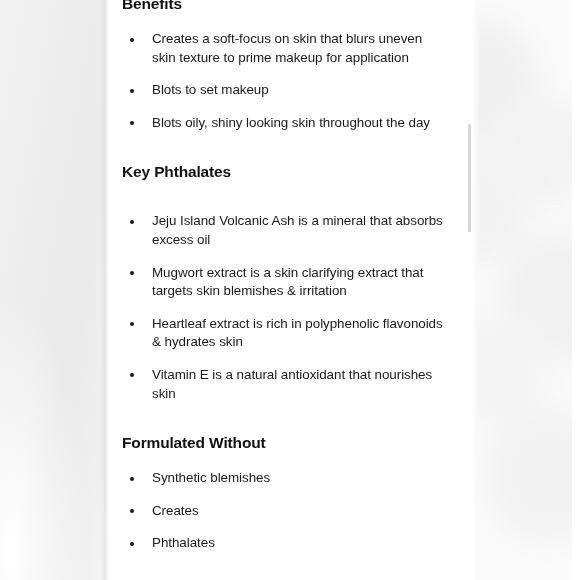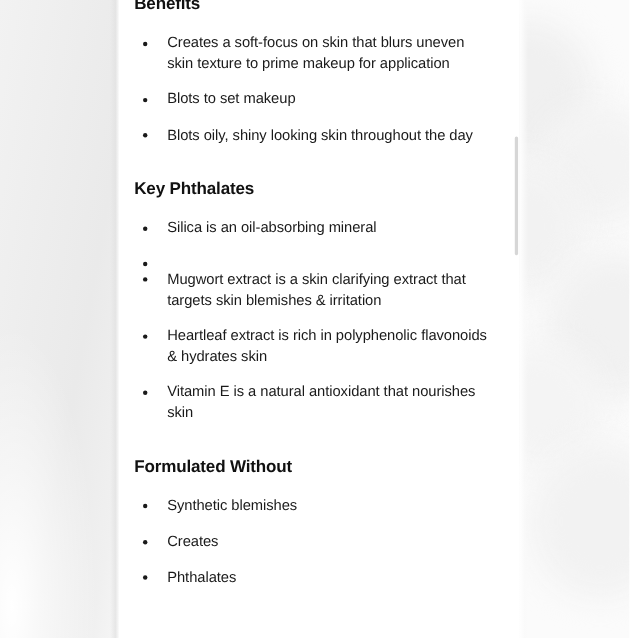--- a/index.html
+++ b/index.html
@@ -195,27 +195,24 @@
           </li>
         </ul>
       </div>
 
       <div class="sp-list-to-title"></div>
 
       <div class="section">
         <h2 class="section-title">Key Phthalates</h2>
         <div class="sp-title-to-list"></div>
         <ul class="bullet-list">
-          <li class="bullet-item">
-            <span class="bullet-dot"></span>
-            <span>Silica is an oil-absorbing mineral</span>
-          </li>
-          <div class="sp-item"></div>
-          <li class="bullet-item">
-            <span class="bullet-dot"></span>
+          <div class="sp-item"></div>
+          <li class="bullet-item">
+            <span class="bullet-dot"></span>
+            <span>Jeju Island Volcanic Ash is a mineral that absorbs excess oil</span>
           </li>
           <div class="sp-item"></div>
           <li class="bullet-item">
             <span class="bullet-dot"></span>
             <span>Mugwort extract is a skin clarifying extract that targets skin blemishes &amp; irritation</span>
           </li>
           <div class="sp-item"></div>
           <li class="bullet-item">
             <span class="bullet-dot"></span>
             <span>Heartleaf extract is rich in polyphenolic flavonoids &amp; hydrates skin</span>

